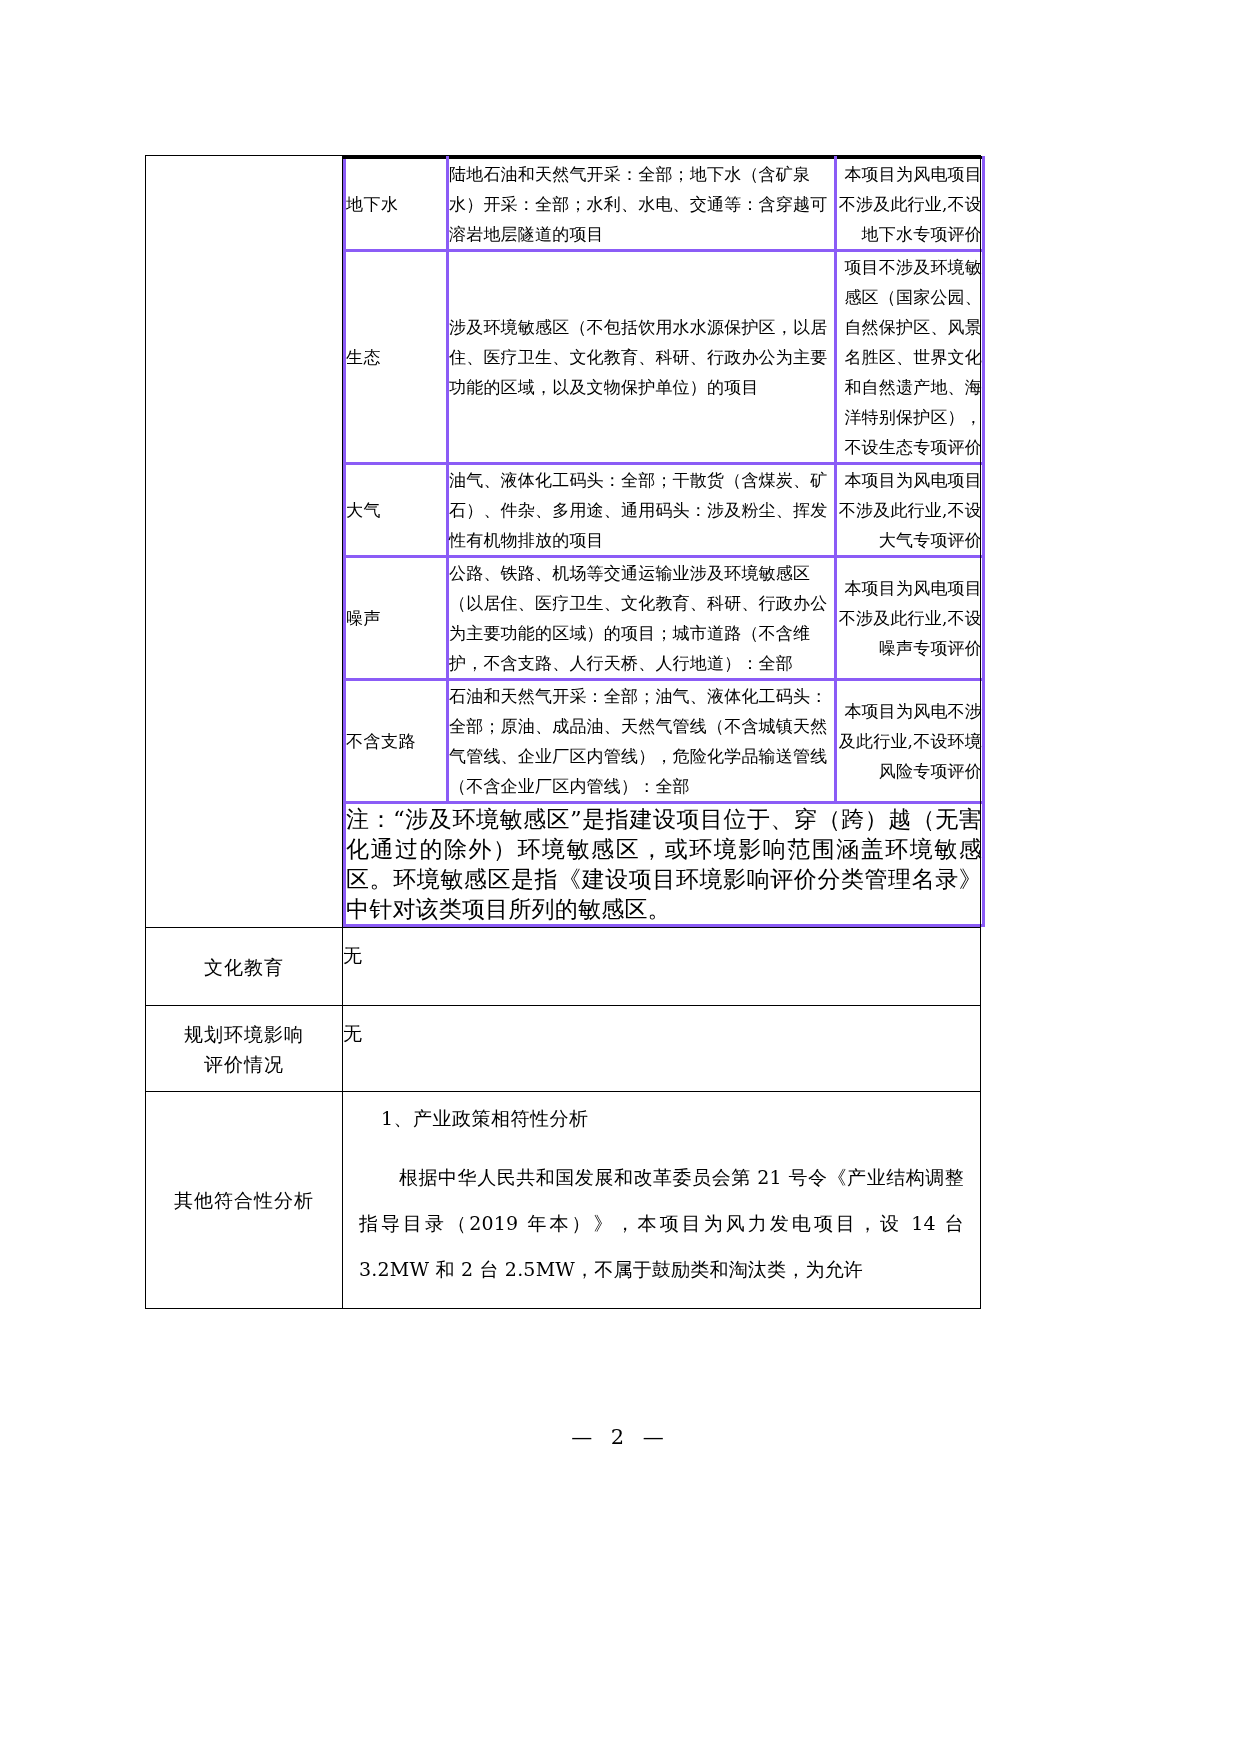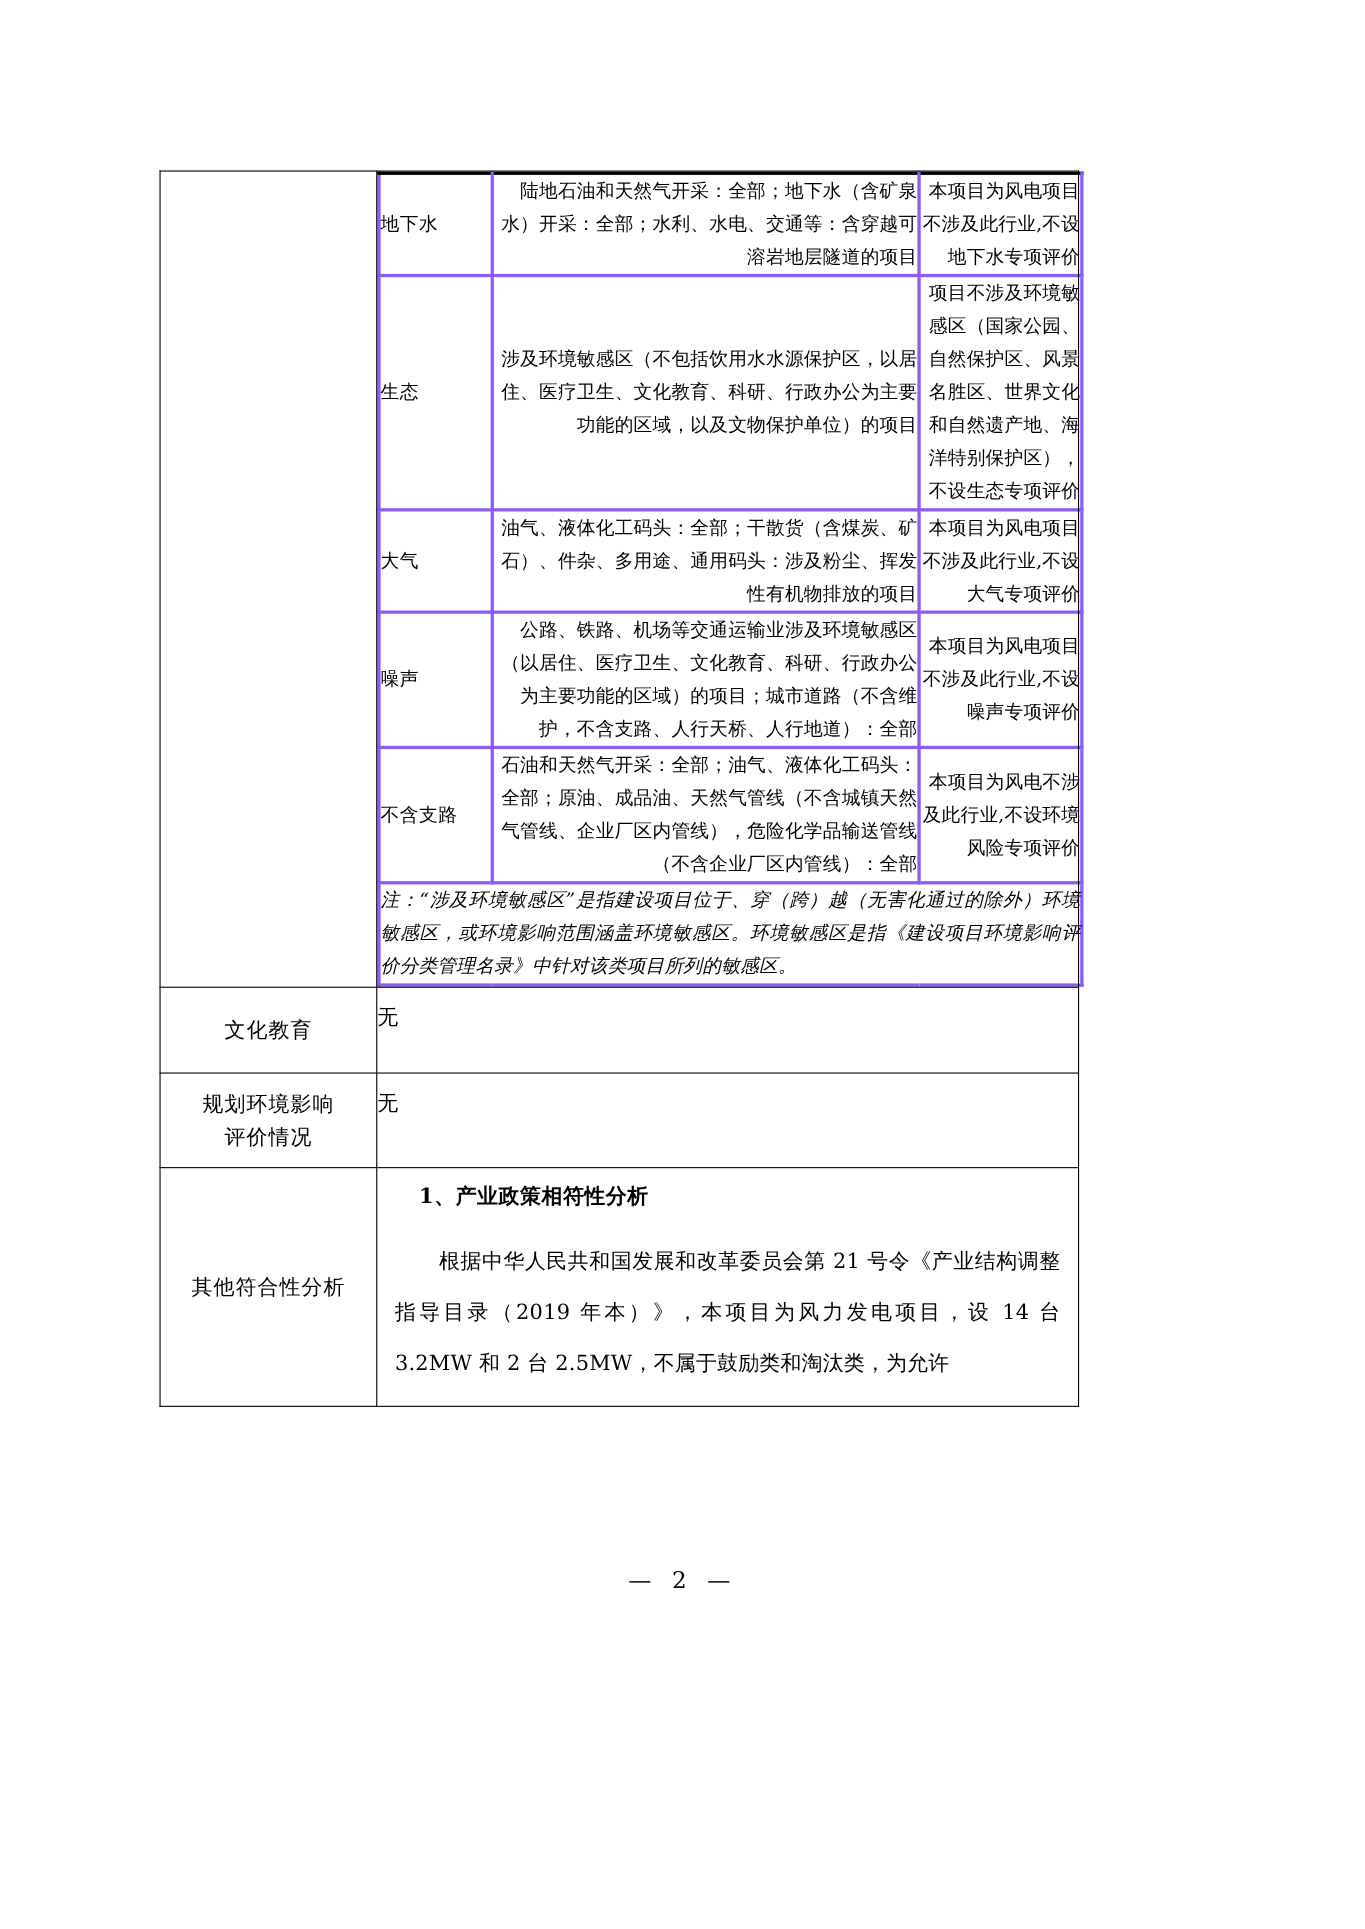--- a/index.html
+++ b/index.html
@@ -63,59 +63,58 @@
 
   .cat-cell {
     width: 100px;
     font-size: 17px;
     line-height: 26px;
     padding: 4px 2px;
     letter-spacing: 0.5px;
   }
   .desc-cell {
     width: 385px;
-    text-align: right;
+    text-align: left;
     font-size: 17px;
     line-height: 30px;
     padding: 7px 9px;
     letter-spacing: 0.2px;
   }
   .concl-cell {
     width: 145px;
     text-align: right;
     font-size: 17px;
     line-height: 30px;
     padding: 6px 5px;
     letter-spacing: 0.2px;
   }
   .note-cell {
-    font-size: 17px;
+    font-size: 23px;
     line-height: 30px;
     padding: 7px 9px;
     text-align: justify;
     text-justify: inter-ideograph;
     letter-spacing: 0.2px;
     border-top: 1px solid #000;
-    font-style: italic;
   }
 
   
   .body-col {
     padding: 8px 12px;
     font-size: 19px;
     line-height: 34px;
     vertical-align: top;
   }
   .body-col.none-val {
     vertical-align: top;
     padding-top: 10px;
   }
 
   .sec-title {
-    font-weight: bold;
+    font-weight: normal;
     font-size: 19px;
     line-height: 40px;
     margin: 6px 0 2px 0;
     padding-left: 38px;
     letter-spacing: 0.5px;
   }
   .sec-para {
     font-size: 19px;
     line-height: 46px;
     text-align: justify;

